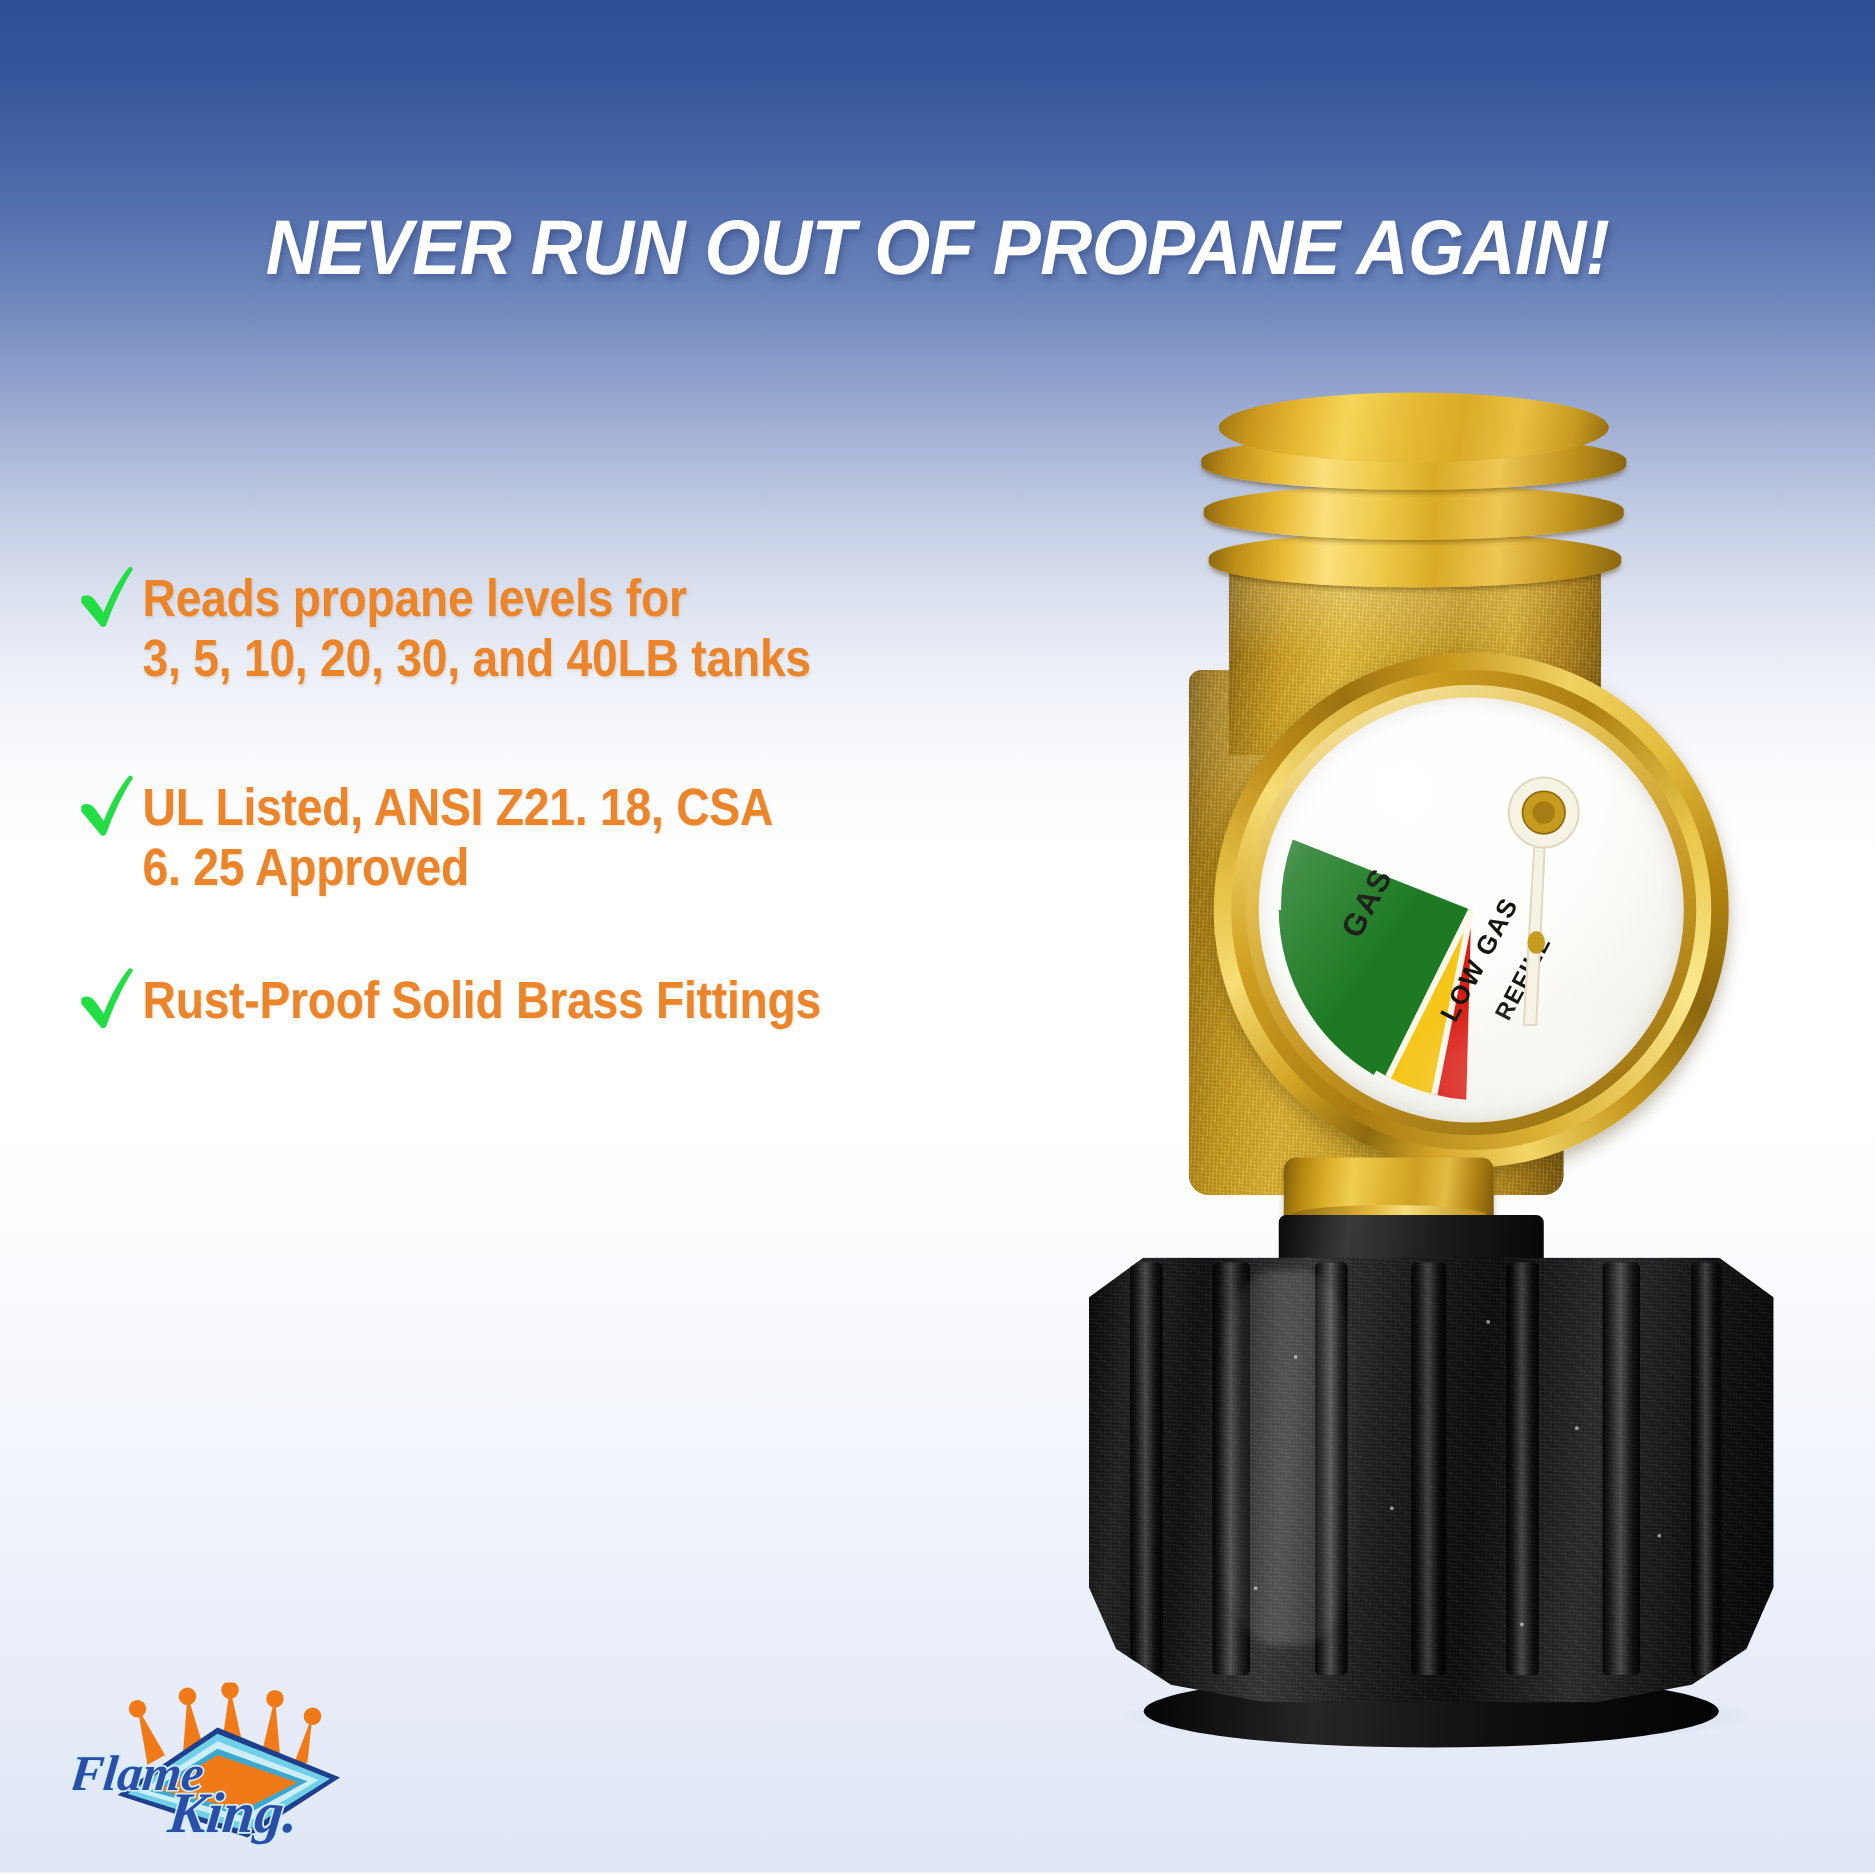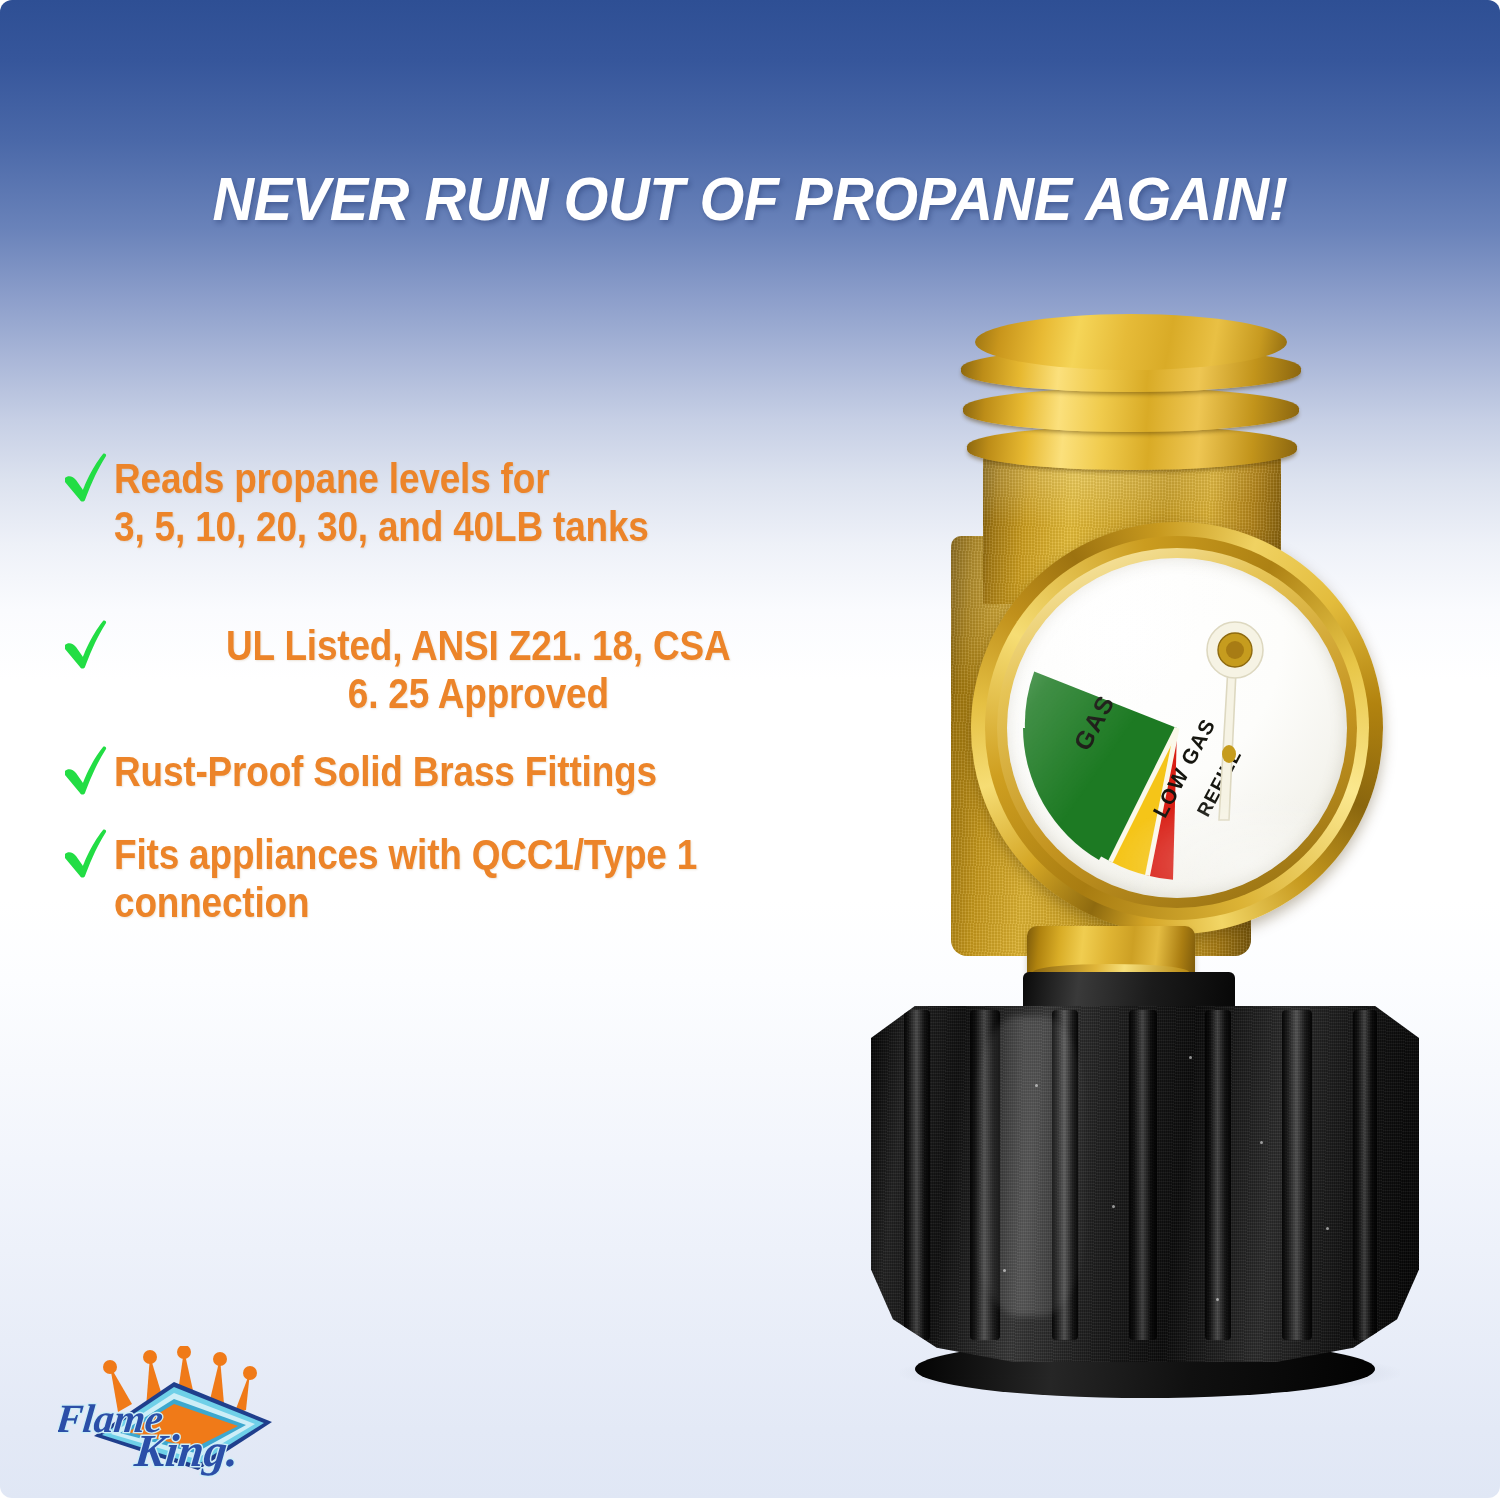--- a/index.html
+++ b/index.html
@@ -28,21 +28,20 @@
         #fafbfe 610px,
         #ffffff 680px,
         #ffffff 900px,
         #fcfdff 980px,
         #f7f9fd 1070px,
         #f2f5fc 1160px,
         #edf1fa 1250px,
         #e8edf8 1340px,
         #e3e9f6 1430px,
         #e0e7f5 1500px);
-    border-radius:12px;
   }
 
   
   .headline {
     position:absolute;
     left:0; top:166px;
     width:1500px;
     text-align:center;
     color:#ffffff;
     font-size:62px;
@@ -79,21 +78,21 @@
     font-weight:bold;
     line-height:1.14;
     transform:scaleX(0.88);
     transform-origin:left center;
     letter-spacing:-0.2px;
     text-shadow:1px 1px 2px rgba(150,110,60,0.18);
   }
 
   
   .bullet.b1 { margin-bottom:71px; }
-  .bullet.b2 { margin-bottom:30px;text-align:center; }
+  .bullet.b2 { margin-bottom:58px; }
   .bullet.b3 { }
   .bullet.b4 { margin-bottom:0; }
 
   
   .product {
     position:absolute;
     left:855px; top:300px;
     width:585px; height:1090px;
   }
 
@@ -365,31 +364,20 @@
       <span class="bullet-check">
         <svg viewBox="0 0 48 52">
           <path d="M3 27 C6 24 11 25 14 29 L21 39 C21 39 28 19 41 3 C42 2 45 3 44 5 C33 22 26 41 23 49 C22 51 19 51 18 49 L3 31 Z" fill="#22dd44"></path>
         </svg>
       </span>
       <div class="bullet-text">
         <div>Rust-Proof Solid Brass Fittings</div>
       </div>
     </div>
 
-    <div class="bullet b4">
-      <span class="bullet-check">
-        <svg viewBox="0 0 48 52">
-          <path d="M3 27 C6 24 11 25 14 29 L21 39 C21 39 28 19 41 3 C42 2 45 3 44 5 C33 22 26 41 23 49 C22 51 19 51 18 49 L3 31 Z" fill="#22dd44"></path>
-        </svg>
-      </span>
-      <div class="bullet-text">
-        <div>Fits appliances with QCC1/Type 1</div>
-        <div>connection</div>
-      </div>
-    </div>
 
   </div>
 
   <div class="product">
 
     <div class="prod-shadow"></div>
 
     <div class="gauge-body">
       <div class="barrel-grain"></div>
     </div>

